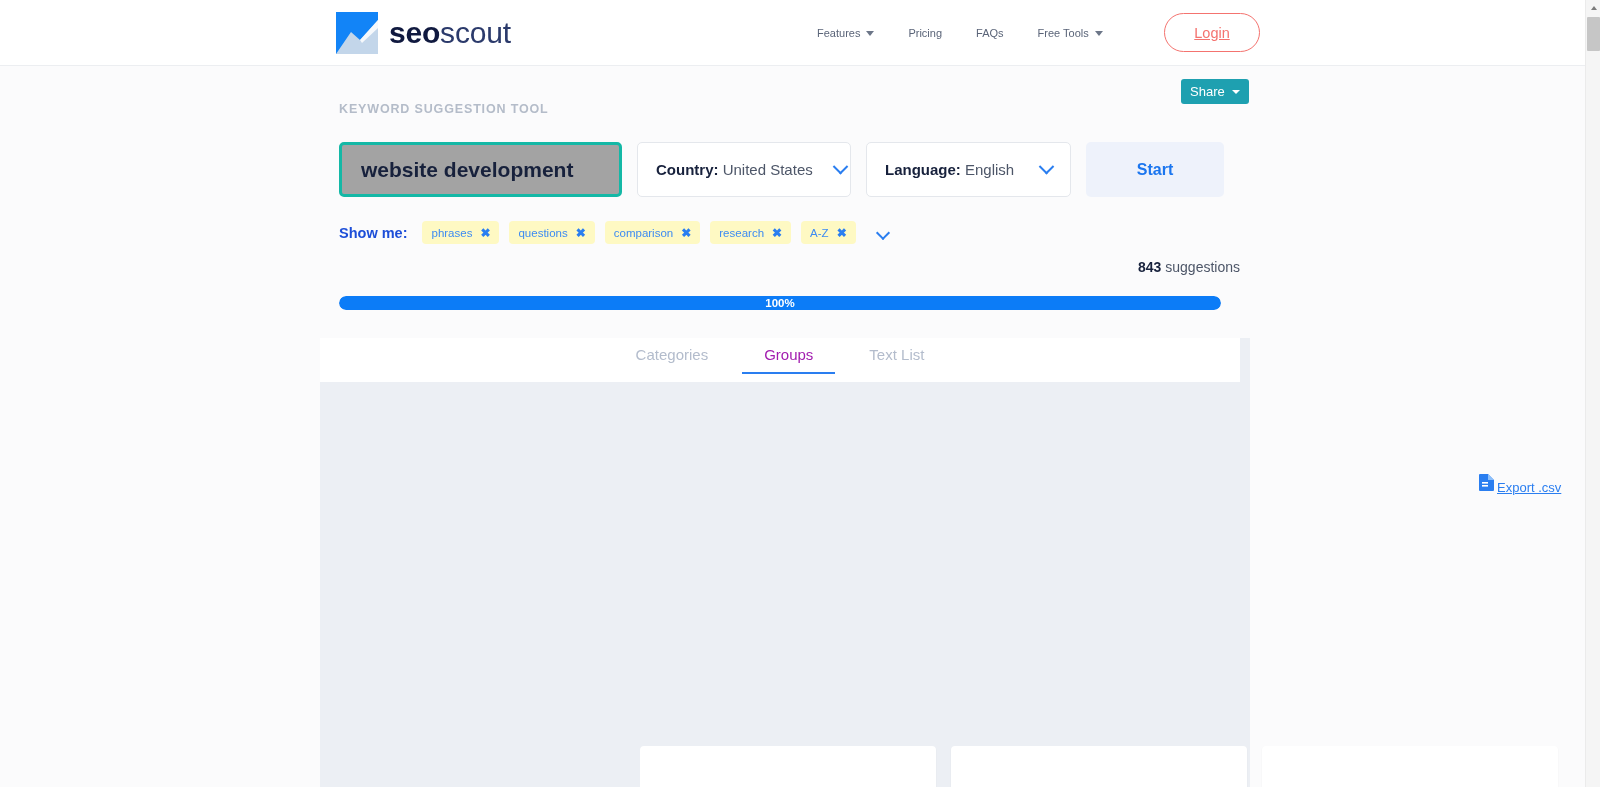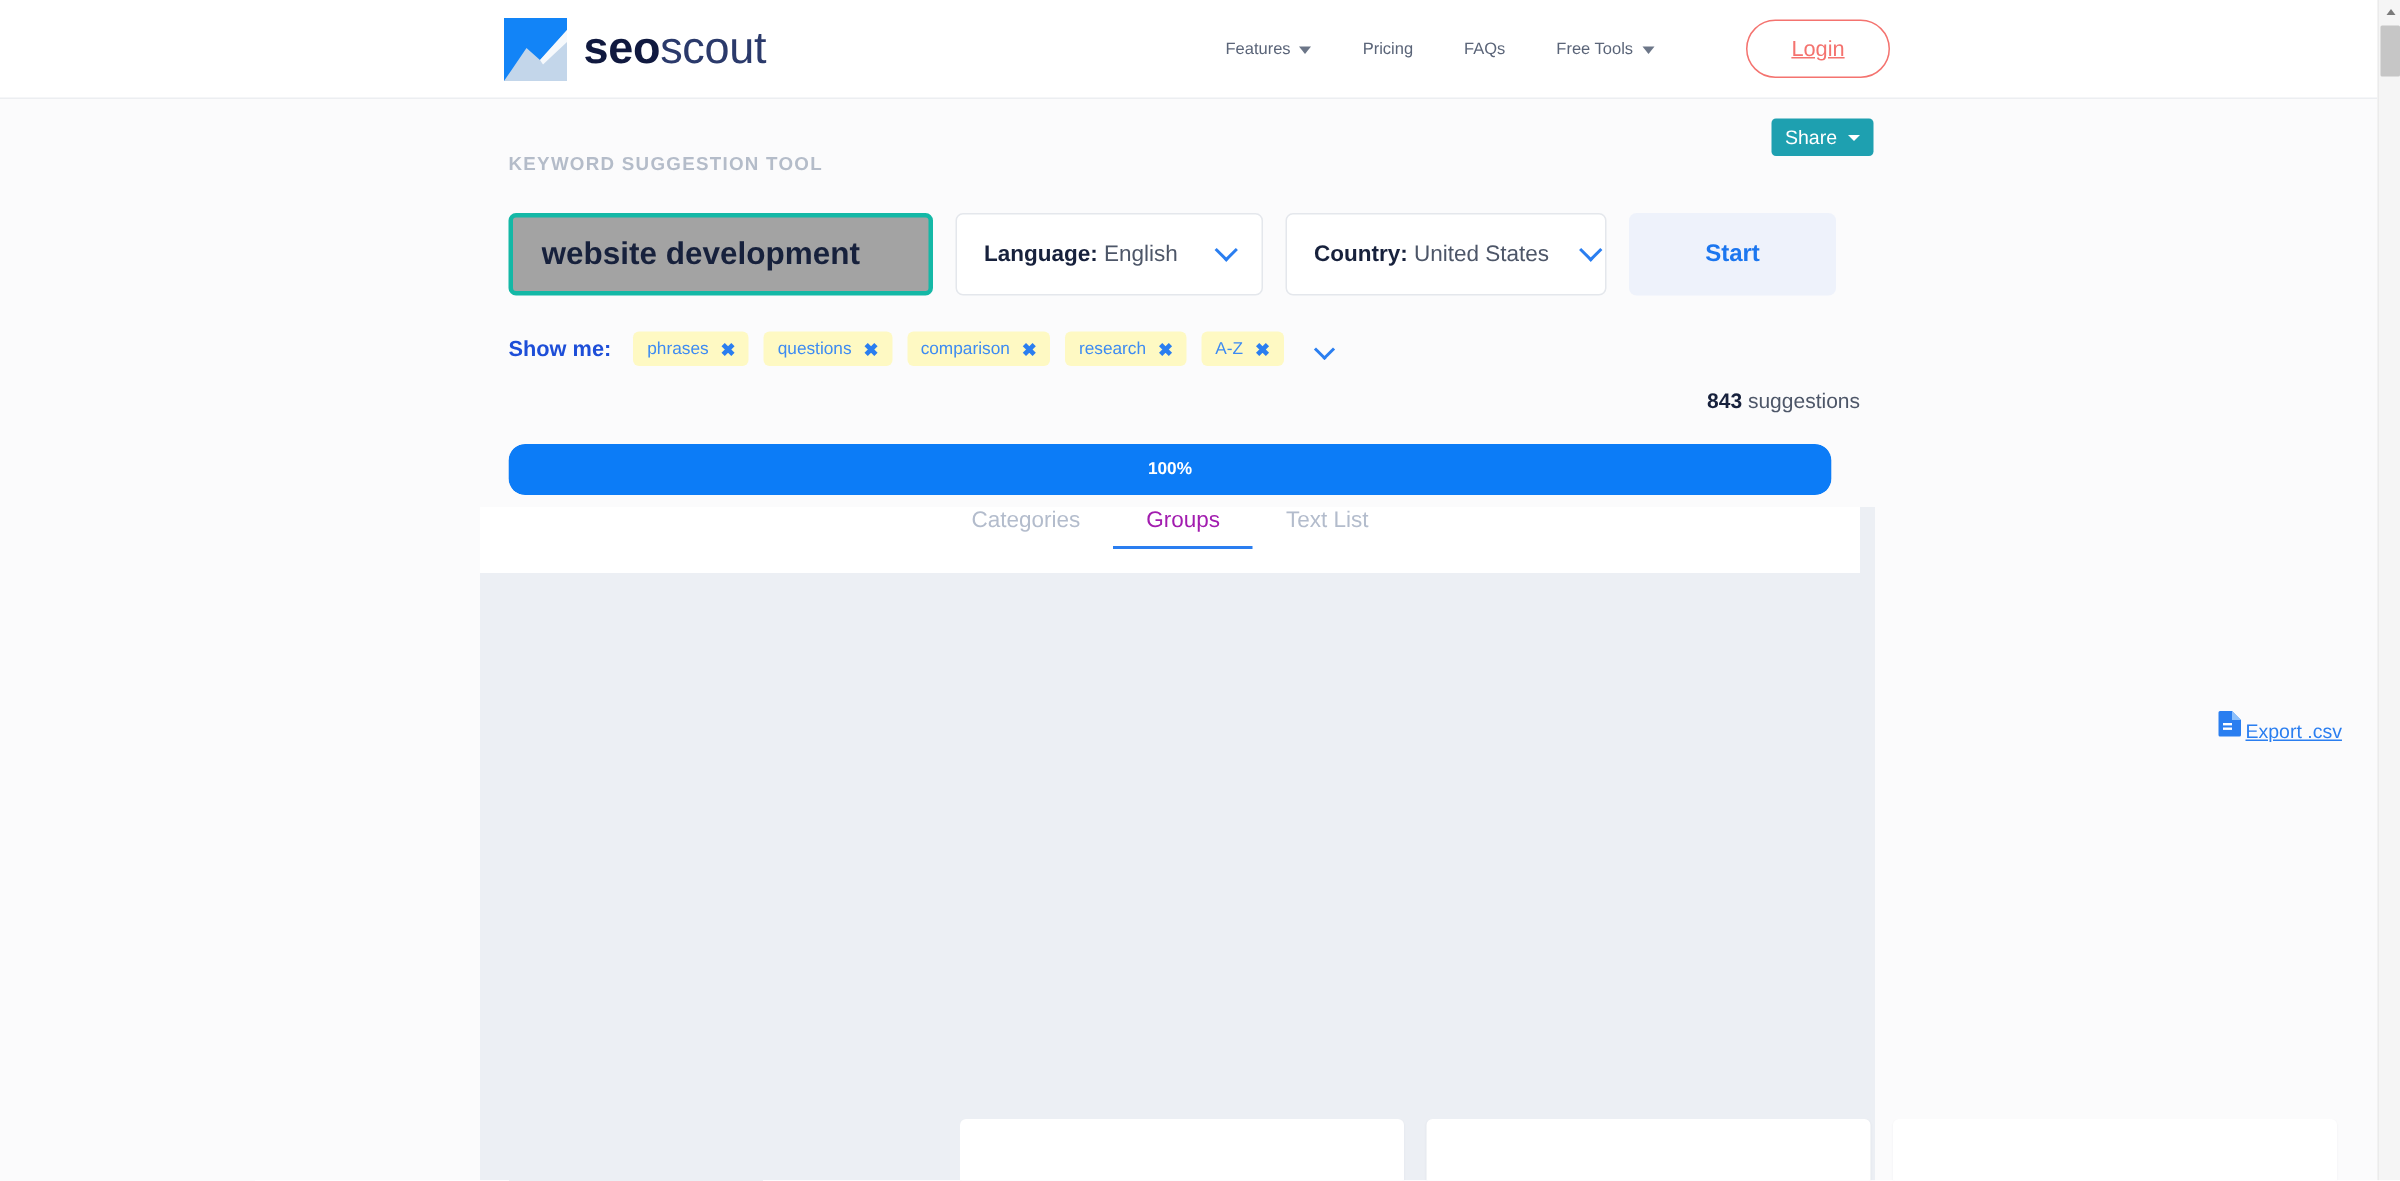--- a/index.html
+++ b/index.html
@@ -190,21 +190,21 @@
 
   
   .sugg-count {
     position: absolute; right: 345px; top: 193px;
     font-size: 14px; color: #4d5668;
     white-space: nowrap;
   }
   .sugg-count b { color: #17213c; }
   .progress-outer {
     position: absolute; left: 339px; top: 230px;
-    width: 882px; height: 34px;
+    width: 882px; height: 14px;
     background: #e9edf3;
     border-radius: 11px;
     overflow: hidden;
   }
   .progress-fill {
     height: 100%;
     background: #0c7cf7;
     border-radius: 11px;
     display: flex; align-items: center; justify-content: center;
     color: #ffffff; font-size: 11.5px; font-weight: bold;
@@ -213,22 +213,22 @@
   
   .results-panel {
     position: absolute; left: 320px; top: 272px;
     width: 930px; height: 449px;
     background: #eceff4;
   }
   .tabbar {
     position: absolute; left: 320px; top: 272px;
     width: 920px; height: 44px;
     background: #ffffff;
-    display: flex; align-items: flex-start; justify-content: center;
-    gap: 0;
+    display: flex; align-items: center; justify-content: center;
+    gap: 12px;
   }
   .tab {
     padding: 0 22px 11px 22px;
     font-size: 15px;
     color: #b3bccc;
     cursor: pointer;
     position: relative;
     white-space: nowrap;
   }
   .tab.active {
@@ -346,27 +346,27 @@
     <button class="share-btn">
       <span>Share</span>
       <span class="caret-down"></span>
     </button>
 
     <div class="tool-label">KEYWORD SUGGESTION TOOL</div>
 
     <div class="search-row">
       <input class="kw-input" type="text" value="website development" style="">
 
+      <div class="sel-box country">
+        <span class="sel-txt"><b>Country:</b> <span>United States</span></span>
+        <span class="chev"></span>
+      </div>
+
       <div class="sel-box lang">
         <span class="sel-txt"><b>Language:</b> <span>English</span></span>
-        <span class="chev"></span>
-      </div>
-
-      <div class="sel-box country">
-        <span class="sel-txt"><b>Country:</b> <span>United States</span></span>
         <span class="chev"></span>
       </div>
 
       <button class="start-btn">Start</button>
     </div>
 
     <div class="showme-row">
       <span class="showme-label">Show me:</span>
 
       <span class="tag">

